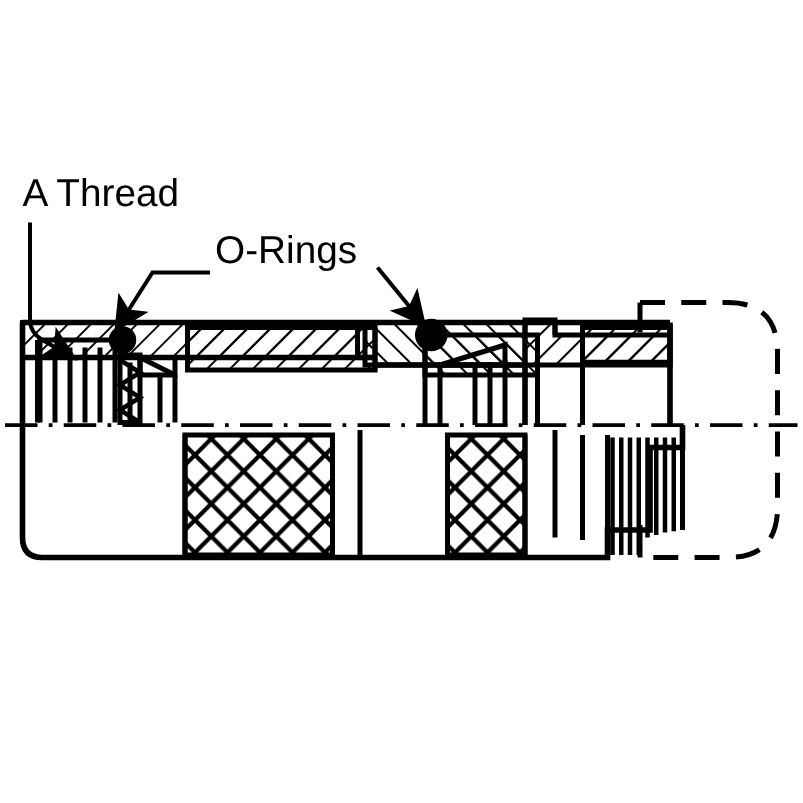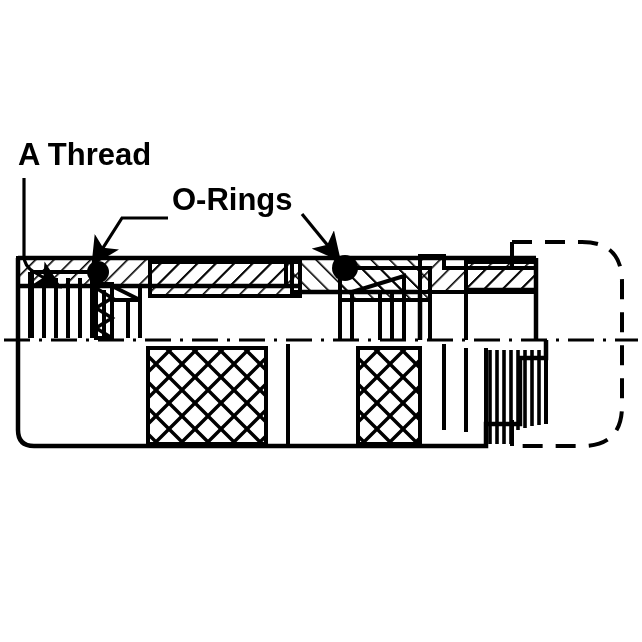--- a/index.html
+++ b/index.html
@@ -1,18 +1,18 @@
 <!DOCTYPE html>
 <html><head>
 <meta charset="utf-8">
 <style>
   html,body{margin:0;padding:0;background:#ffffff;}
   body{width:642px;height:642px;overflow:hidden;
        font-family:"Liberation Sans",sans-serif;}
-  #stage{position:relative;width:642px;height:642px;background:#fff;font-weight:bold;}
+  #stage{position:relative;width:642px;height:642px;background:#fff;}
   svg{display:block;}
   text{font-family:"Liberation Sans",sans-serif;fill:#000;}
 </style>
 </head>
 <body>
 
 <div id="stage">
 <svg width="642" height="642" viewBox="0 0 642 642">
 
   <defs>

